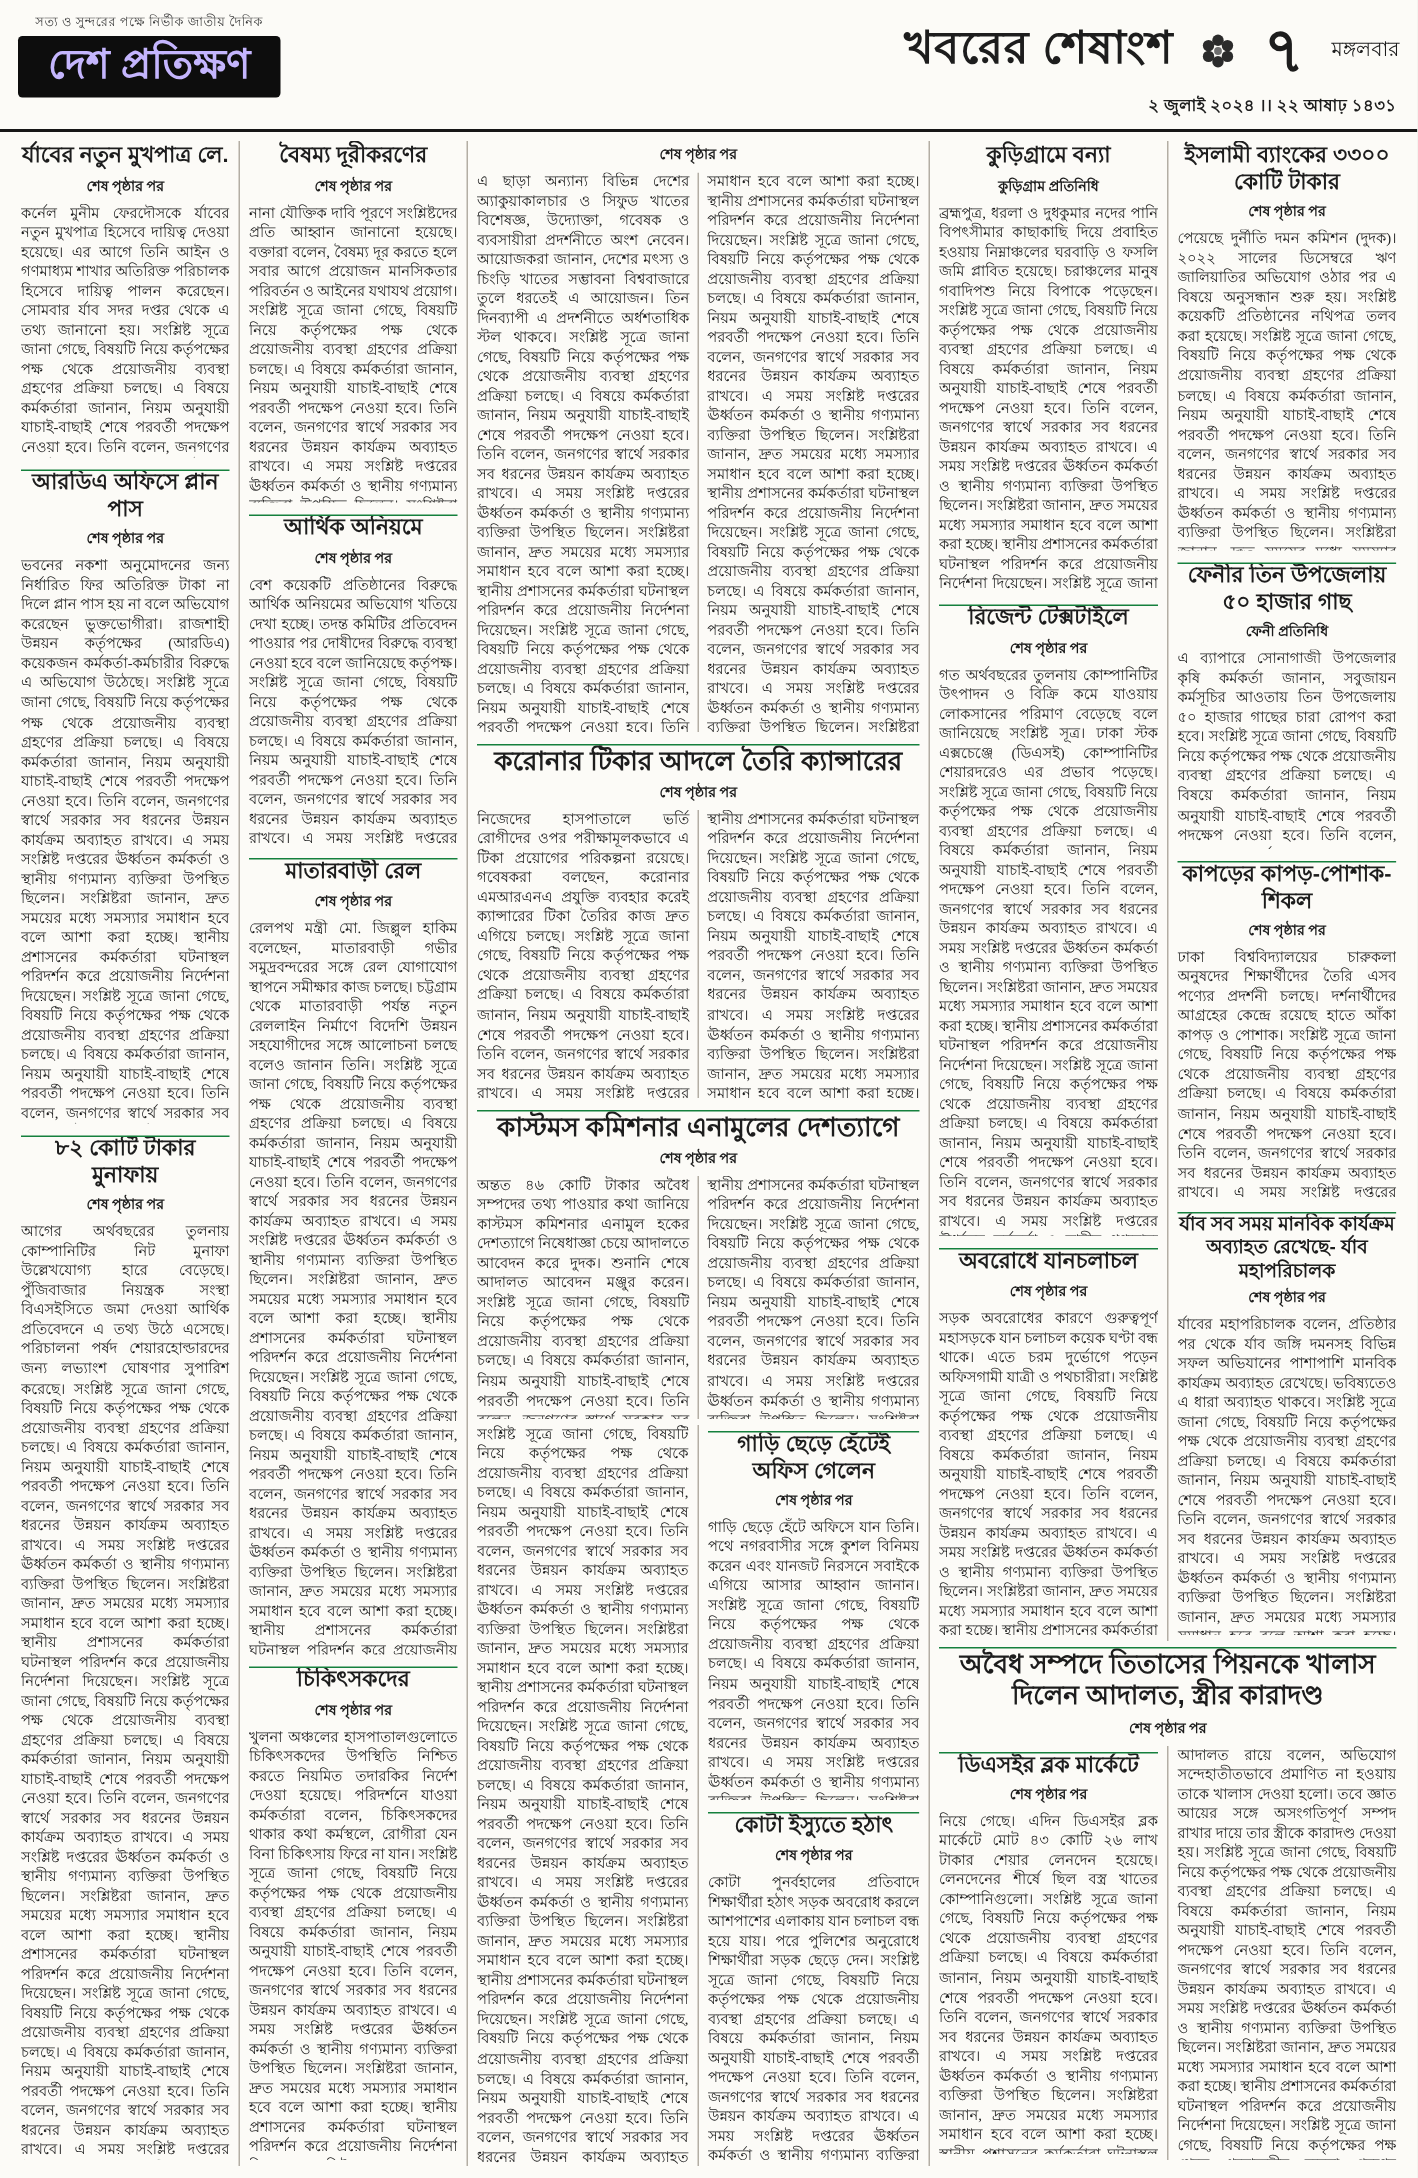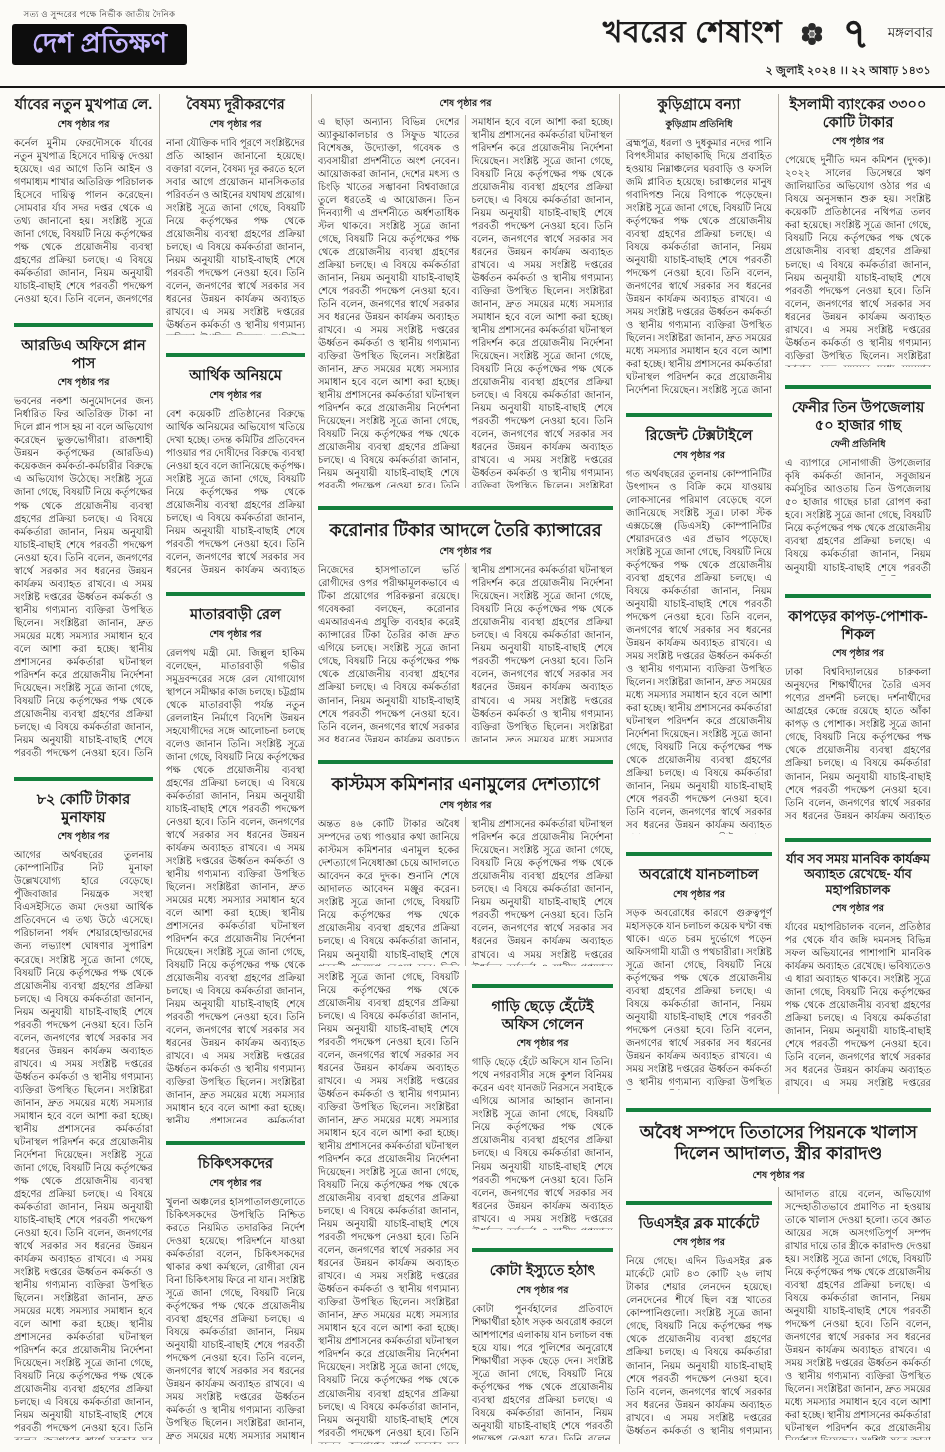--- a/index.html
+++ b/index.html
@@ -24,21 +24,21 @@
   .date-line{font-size:11px;font-weight:700;padding-right:2px;letter-spacing:.3px}
 
   
   .page-body{flex:1;min-height:0;display:flex;padding:6px 8px 8px;overflow:hidden;box-sizing:border-box}
   .col{flex:0 0 152px;width:152px;padding:0 6px;border-right:1px solid #b3aea4;overflow:hidden;display:flex;flex-direction:column;box-sizing:border-box;min-width:0}
   .col-double{flex:0 0 308px;width:308px;padding:0 6px;border-right:1px solid #b3aea4;overflow:hidden;display:flex;flex-direction:column;box-sizing:border-box;min-width:0}
   .col-double.last{flex:1;border-right:none}
 
   
   .article{display:flex;flex-direction:column;overflow:hidden;padding:2px 0 4px;box-sizing:border-box;min-height:0}
-  .article + .article, .subcols + .article, .article.sep{border-top:4px solid #15803d;margin-top:14px;padding-top:10px}
+  .article + .article, .subcols + .article, .article.sep{border-top:1px solid #15803d;margin-top:4px;padding-top:0}
   .grow{flex:1;min-height:0}
   .headline{font-size:14.5px;font-weight:700;text-align:center;line-height:1.22;margin:0 0 3px;font-family:"Liberation Sans","DejaVu Sans",sans-serif}
   .headline-lg{font-size:17.5px}
   .headline-md{font-size:12.5px}
   .subhead{font-size:9.5px;font-weight:700;text-align:center;margin-bottom:4px}
   .body-text{font-size:9.8px;line-height:1.33;text-align:justify;margin:0;flex:1;min-height:0;overflow:hidden}
   .twocol{columns:2;column-gap:12px;column-rule:1px solid #b3aea4}
 
   .subcols{display:flex;min-height:0;overflow:hidden}
   .subcols .subcol{flex:1;min-width:0;overflow:hidden;display:flex;flex-direction:column;padding-right:6px;box-sizing:border-box}

